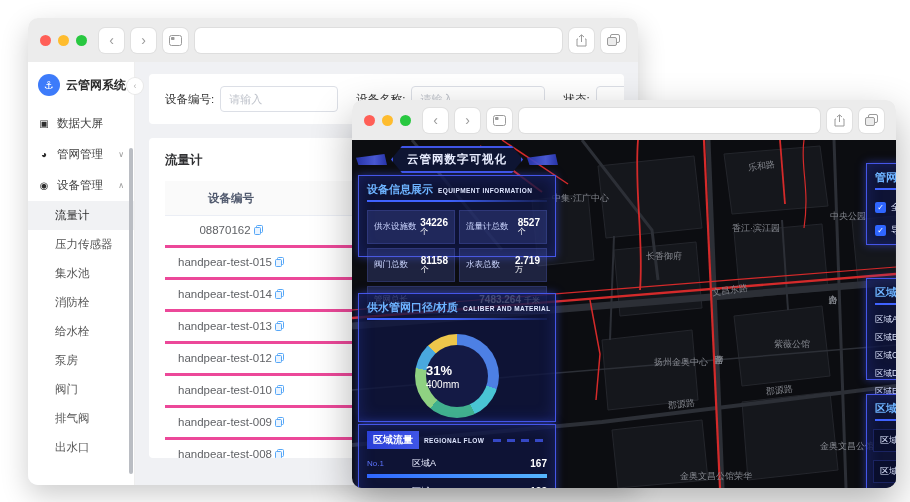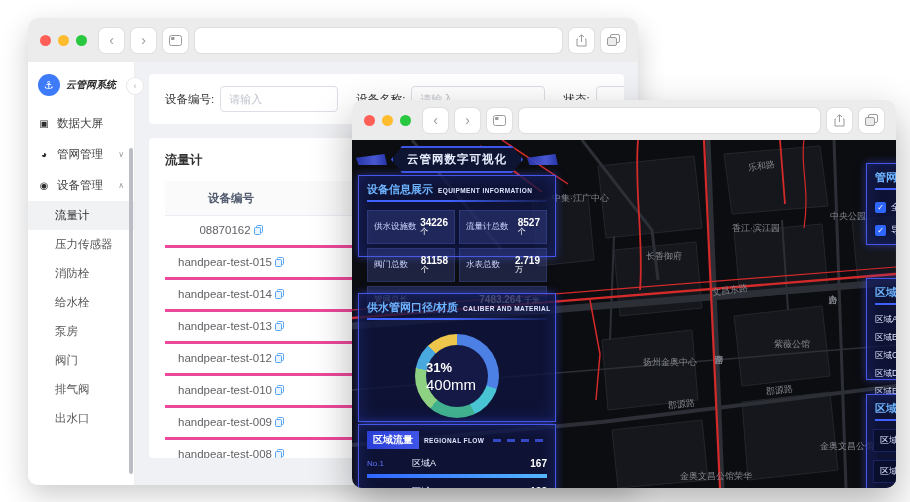--- a/index.html
+++ b/index.html
@@ -20,21 +20,21 @@
         justify-content:center;color:#9a9a9a;font-size:14px;line-height:1;box-shadow:0 0 0 1px rgba(0,0,0,.05);}
   .addr{flex:1;height:25px;background:#fff;border:none;border-radius:6px;box-shadow:0 0 0 1px rgba(0,0,0,.06);}
   .cbtn svg{display:block;}
 
   
   .bbody{display:flex;height:423px;background:#f0f1f4;border-radius:0 0 10px 10px;overflow:hidden;}
   .sidebar{width:106px;background:#fff;flex-shrink:0;position:relative;border-right:1px solid #eee;}
   .logo{display:flex;align-items:center;gap:6px;padding:12px 8px 12px 10px;}
   .logo-badge{width:22px;height:22px;border-radius:50%;background:var(--accent_blue);color:#fff;
               font-size:11px;display:flex;align-items:center;justify-content:center;flex-shrink:0;}
-  .logo-title{font-size:10px;font-weight:bold;color:#2b2b2b;white-space:nowrap;font-style:italic;}
+  .logo-title{font-size:12px;font-weight:bold;color:#2b2b2b;white-space:nowrap;}
   .collapse{position:absolute;right:-9px;top:16px;width:16px;height:16px;border-radius:50%;background:#fff;
             box-shadow:0 0 0 1px #e8e8e8;color:#b5b5b5;font-size:9px;display:flex;align-items:center;
             justify-content:center;z-index:3;}
   .mitem{display:flex;align-items:center;gap:7px;padding:8px 10px;font-size:11.5px;color:#3e3e3e;}
   .micon{font-size:10px;color:#2e2e2e;width:12px;text-align:center;}
   .mchev{margin-left:auto;color:#999;font-size:8px;}
   .sub{padding:7px 10px 7px 27px;font-size:11.5px;color:#565656;white-space:nowrap;}
   .sub.active{background:#f1f2f4;color:#2e2e2e;}
   .sbar{position:absolute;right:1px;top:86px;width:4px;height:326px;background:#babdc3;border-radius:2px;}
 
@@ -88,21 +88,21 @@
   .snum{font-size:10px;font-weight:bold;color:#fff;line-height:1.15;display:block;}
   .sunit{font-size:8px;color:#fff;line-height:1.1;display:block;}
   .wide .sval{display:flex;gap:3px;align-items:baseline;}
   .wide .snum,.wide .sunit{display:inline;}
 
   .drow{display:flex;justify-content:space-around;padding:8px 4px 0;}
   .donut{width:84px;height:84px;border-radius:50%;position:relative;}
   .dhole{position:absolute;inset:11px;background:#141a45;border-radius:50%;display:flex;flex-direction:column;
          justify-content:center;}
   .dpct{font-size:13px;font-weight:bold;color:#fff;}
-  .dlbl{font-size:15px;color:#fff;margin-top:1px;}
+  .dlbl{font-size:10px;color:#fff;margin-top:1px;}
 
   .frow{display:flex;align-items:center;padding:5px 8px 2px;}
   .fno{color:#5d74ff;font-size:8px;width:45px;flex-shrink:0;}
   .fname{color:#e8ecff;font-size:9px;flex:1;}
   .fval{color:#fff;font-size:10px;font-weight:bold;}
   .fbarbg{height:4px;margin:2px 8px 2px;background:rgba(30,45,120,.9);}
   .fbar{height:4px;background:linear-gradient(90deg,var(--bar_blue),#55b6ff);}
 
   .cbrow{display:flex;align-items:center;gap:5px;padding:5px 8px;}
   .cbox{width:11px;height:11px;border-radius:2px;background:var(--bar_blue);color:#fff;font-size:8px;
@@ -165,20 +165,21 @@
         <span>管网管理</span>
         <span class="mchev">∨</span>
       </div>
       <div class="mitem">
         <span class="micon">◉</span>
         <span>设备管理</span>
         <span class="mchev">∧</span>
       </div>
       <div class="sub active">流量计</div>
       <div class="sub">压力传感器</div>
+      <div class="sub">集水池</div>
       <div class="sub">消防栓</div>
       <div class="sub">给水栓</div>
       <div class="sub">泵房</div>
       <div class="sub">阀门</div>
       <div class="sub">排气阀</div>
       <div class="sub">出水口</div>
 
       <div class="sbar"></div>
     </div>
 
@@ -339,21 +340,21 @@
     </svg>
     <div id="map-labels">
         <span class="mlabel" style="left: 200px; top: 52px;">中集·江广中心</span>
         <span class="mlabel" style="left: 396px; top: 20px; transform: rotate(-8deg);">乐和路</span>
         <span class="mlabel" style="left: 478px; top: 70px; font-family: Liberation Mono, monospace;">中央公园</span>
         <span class="mlabel" style="left: 380px; top: 82px;">香江·滨江园</span>
         <span class="mlabel" style="left: 294px; top: 110px;">长香御府</span>
         <span class="mlabel" style="left: 360px; top: 144px; transform: rotate(-8deg);">文昌东路</span>
         <span class="mlabel v" style="left: 474px; top: 148px;">合力路</span>
         <span class="mlabel" style="left: 422px; top: 198px;">紫薇公馆</span>
-        <span class="mlabel" style="left: 291px; top: 216px;">扬州金奥中心</span>
+        <span class="mlabel" style="left: 302px; top: 216px;">扬州金奥中心</span>
         <span class="mlabel v" style="left: 360px; top: 208px;">李营路</span>
         <span class="mlabel" style="left: 316px; top: 258px; transform: rotate(-6deg);">郡源路</span>
         <span class="mlabel" style="left: 414px; top: 244px; transform: rotate(-6deg);">郡源路</span>
         <span class="mlabel" style="left: 328px; top: 330px;">金奥文昌公馆荣华</span>
         <span class="mlabel" style="left: 468px; top: 300px;">金奥文昌公馆富贵</span>
       </div>
 
     <div class="hud-header">
       <div class="hdeco"></div>
       <div class="badge">云管网数字可视化</div>

